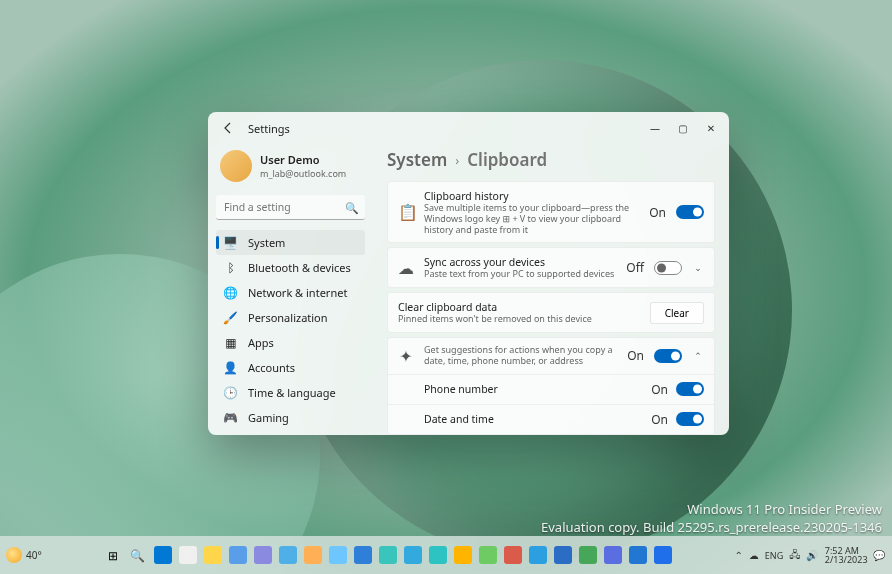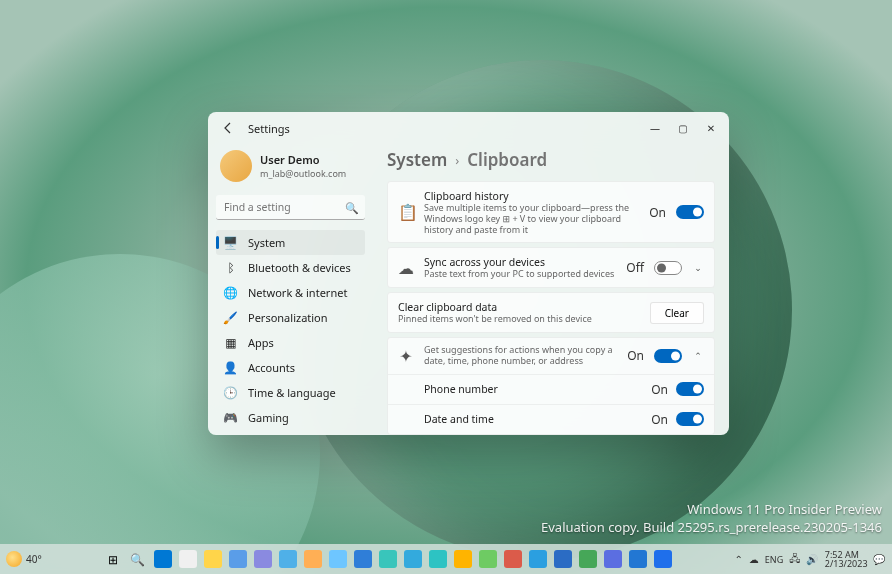--- a/index.html
+++ b/index.html
@@ -49,21 +49,21 @@
 .toggle.off { background: #fff; border: 1px solid #888; }
 .toggle::after { content:""; position:absolute; width:9px; height:9px; border-radius:50%; top:50%; transform:translateY(-50%); }
 .toggle.on::after { background:#fff; right:2.5px; }
 .toggle.off::after { background:#666; left:2px; }
 .expand { width: 12px; text-align: center; color: #555; font-size: 9px; }
 .clear-btn { padding: 3px 14px; font-size: 10px; background: rgba(255,255,255,0.8); border: 1px solid rgba(0,0,0,0.1); border-radius: 3px; cursor: pointer; }
 .sub-row { display: flex; align-items: center; padding: 6px 10px 6px 36px; border-top: 1px solid rgba(0,0,0,0.05); }
 .sub-row .card-title { flex: 1; }
 
 .build-info { position: absolute; right: 10px; bottom: 38px; text-align: right; font-size: 13px; color: rgba(255,255,255,0.9); text-shadow: 0 1px 2px rgba(0,0,0,0.5); }
-.taskbar { position: absolute; left: 0; right: 0; bottom: 0; height: 30px; background: rgba(210,225,218,0.85); backdrop-filter: blur(20px); display: flex; align-items: center; padding: 0 6px; }
+.taskbar { position: absolute; left: 0; right: 0; bottom: 0; height: 38px; background: rgba(210,225,218,0.85); backdrop-filter: blur(20px); display: flex; align-items: center; padding: 0 6px; }
 .weather { display: flex; align-items: center; gap: 4px; font-size: 10px; color: #333; }
 .weather-icon { width: 16px; height: 16px; background: radial-gradient(circle at 40% 40%,#ffe08a,#f5a623); border-radius: 50%; }
 .tb-center { flex: 1; display: flex; justify-content: center; align-items: center; gap: 3px; }
 .tb-icon { width: 22px; height: 22px; border-radius: 2px; display: flex; align-items: center; justify-content: center; font-size: 12px; cursor: pointer; }
 .tb-right { display: flex; align-items: center; gap: 6px; font-size: 9px; color: #333; }
 .tb-right .ico { font-size: 10px; }
 .clock { text-align: left; line-height: 1; }
 
 
 .sq { width:18px; height:18px; border-radius:3px; }

